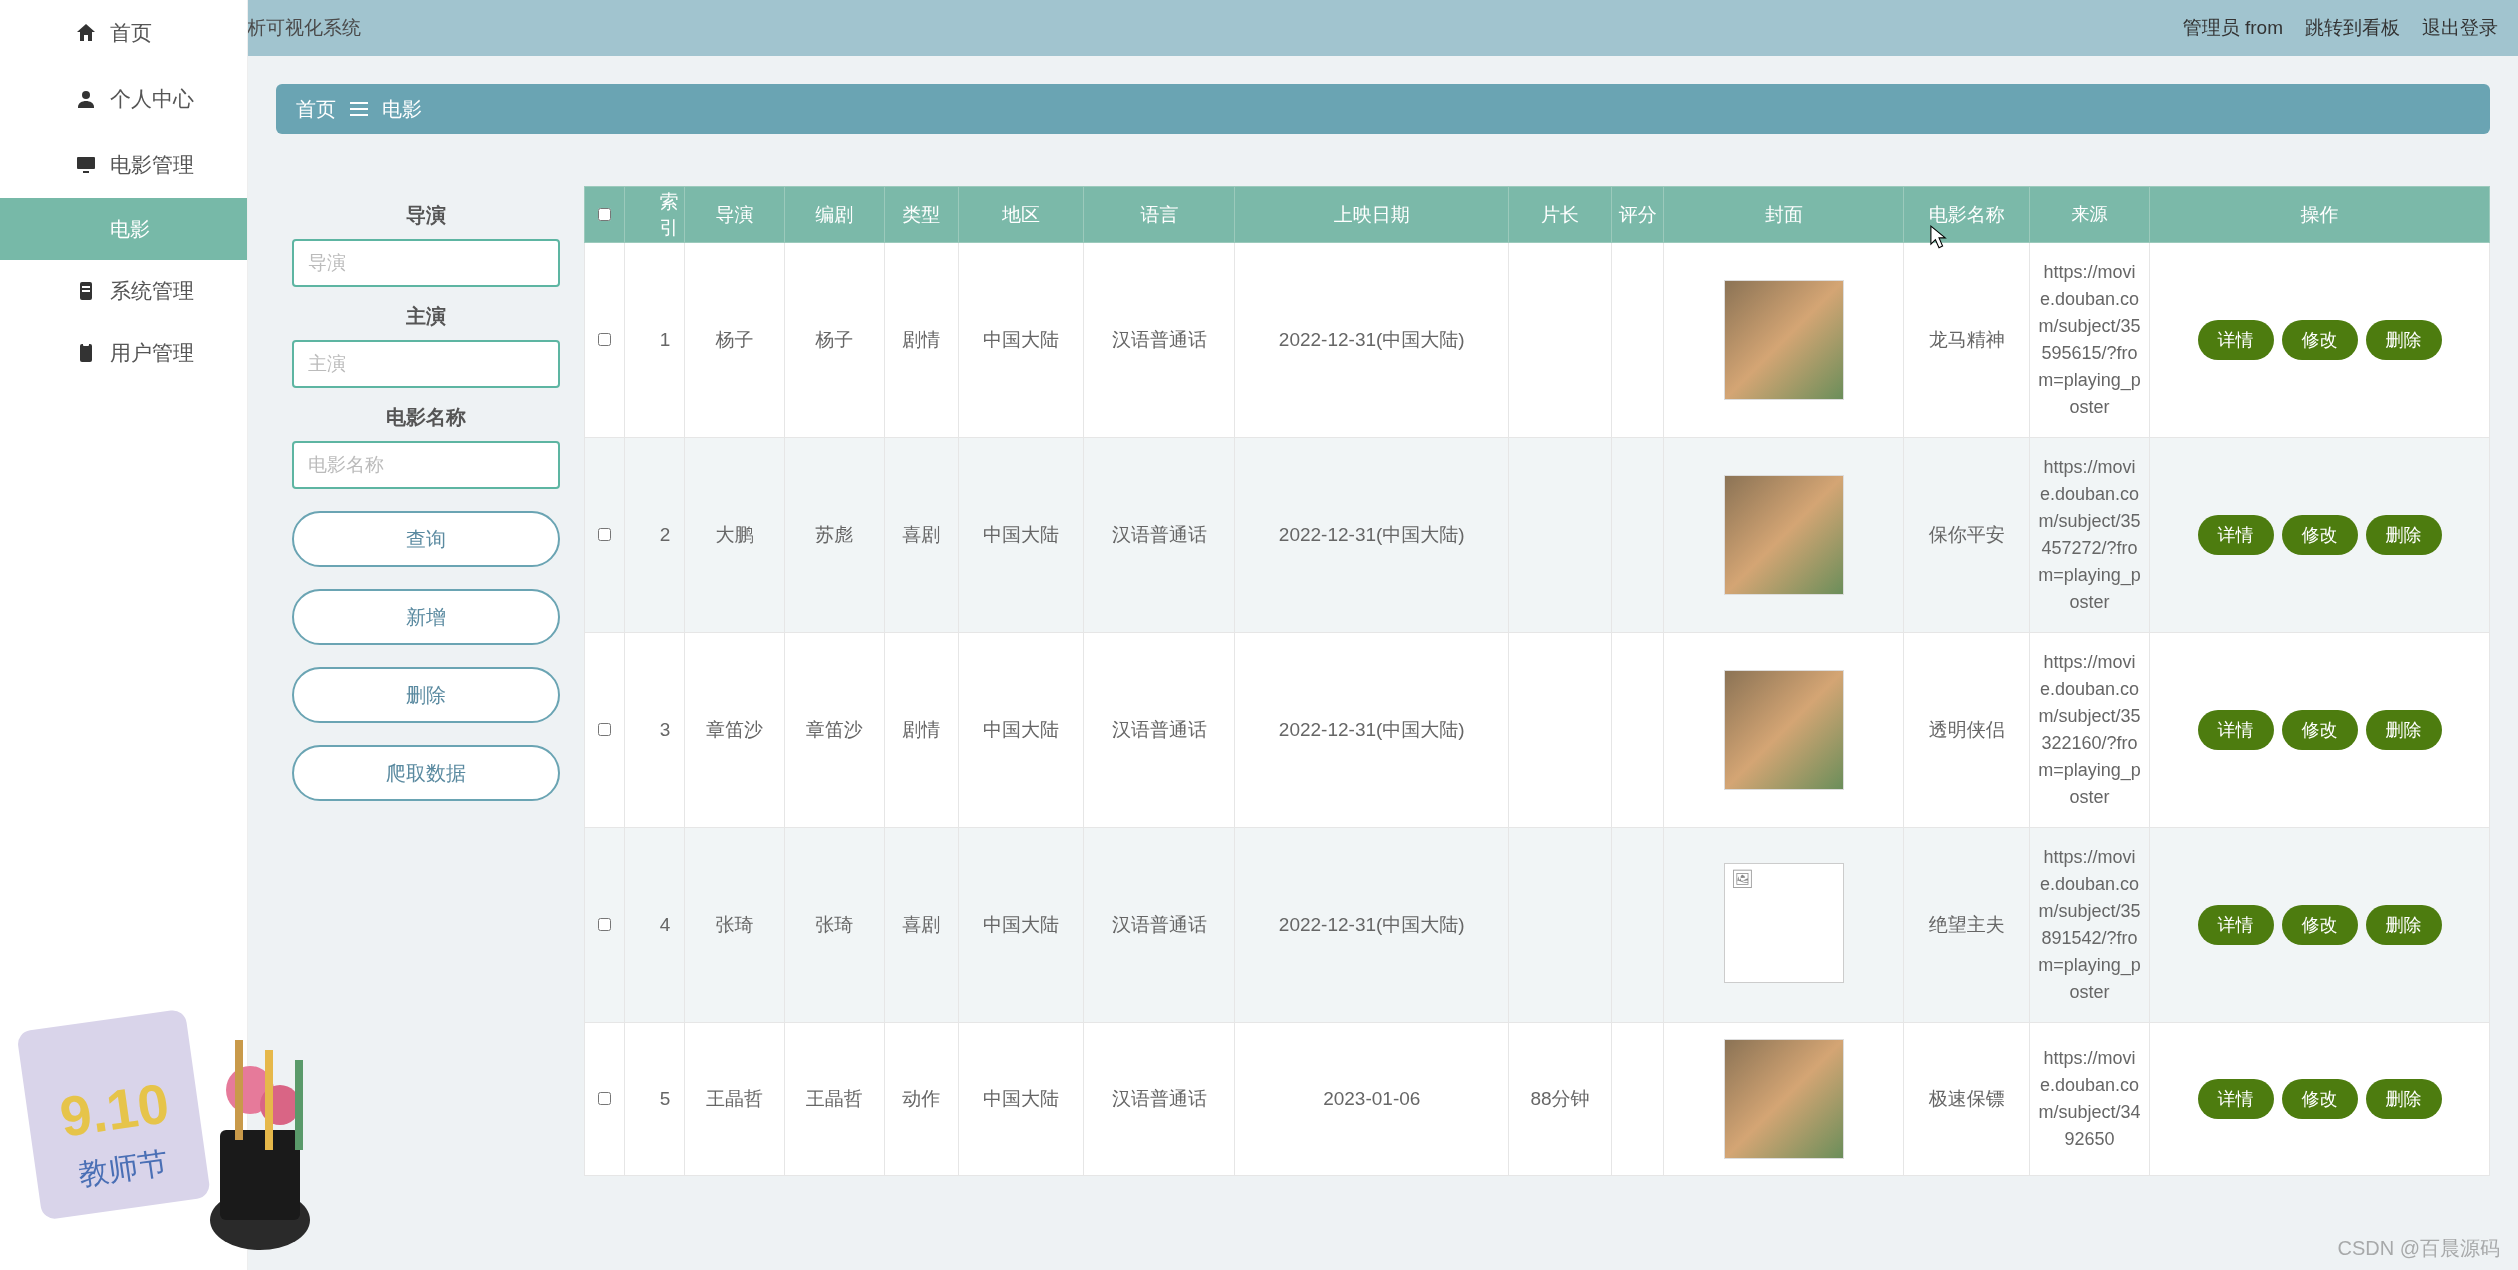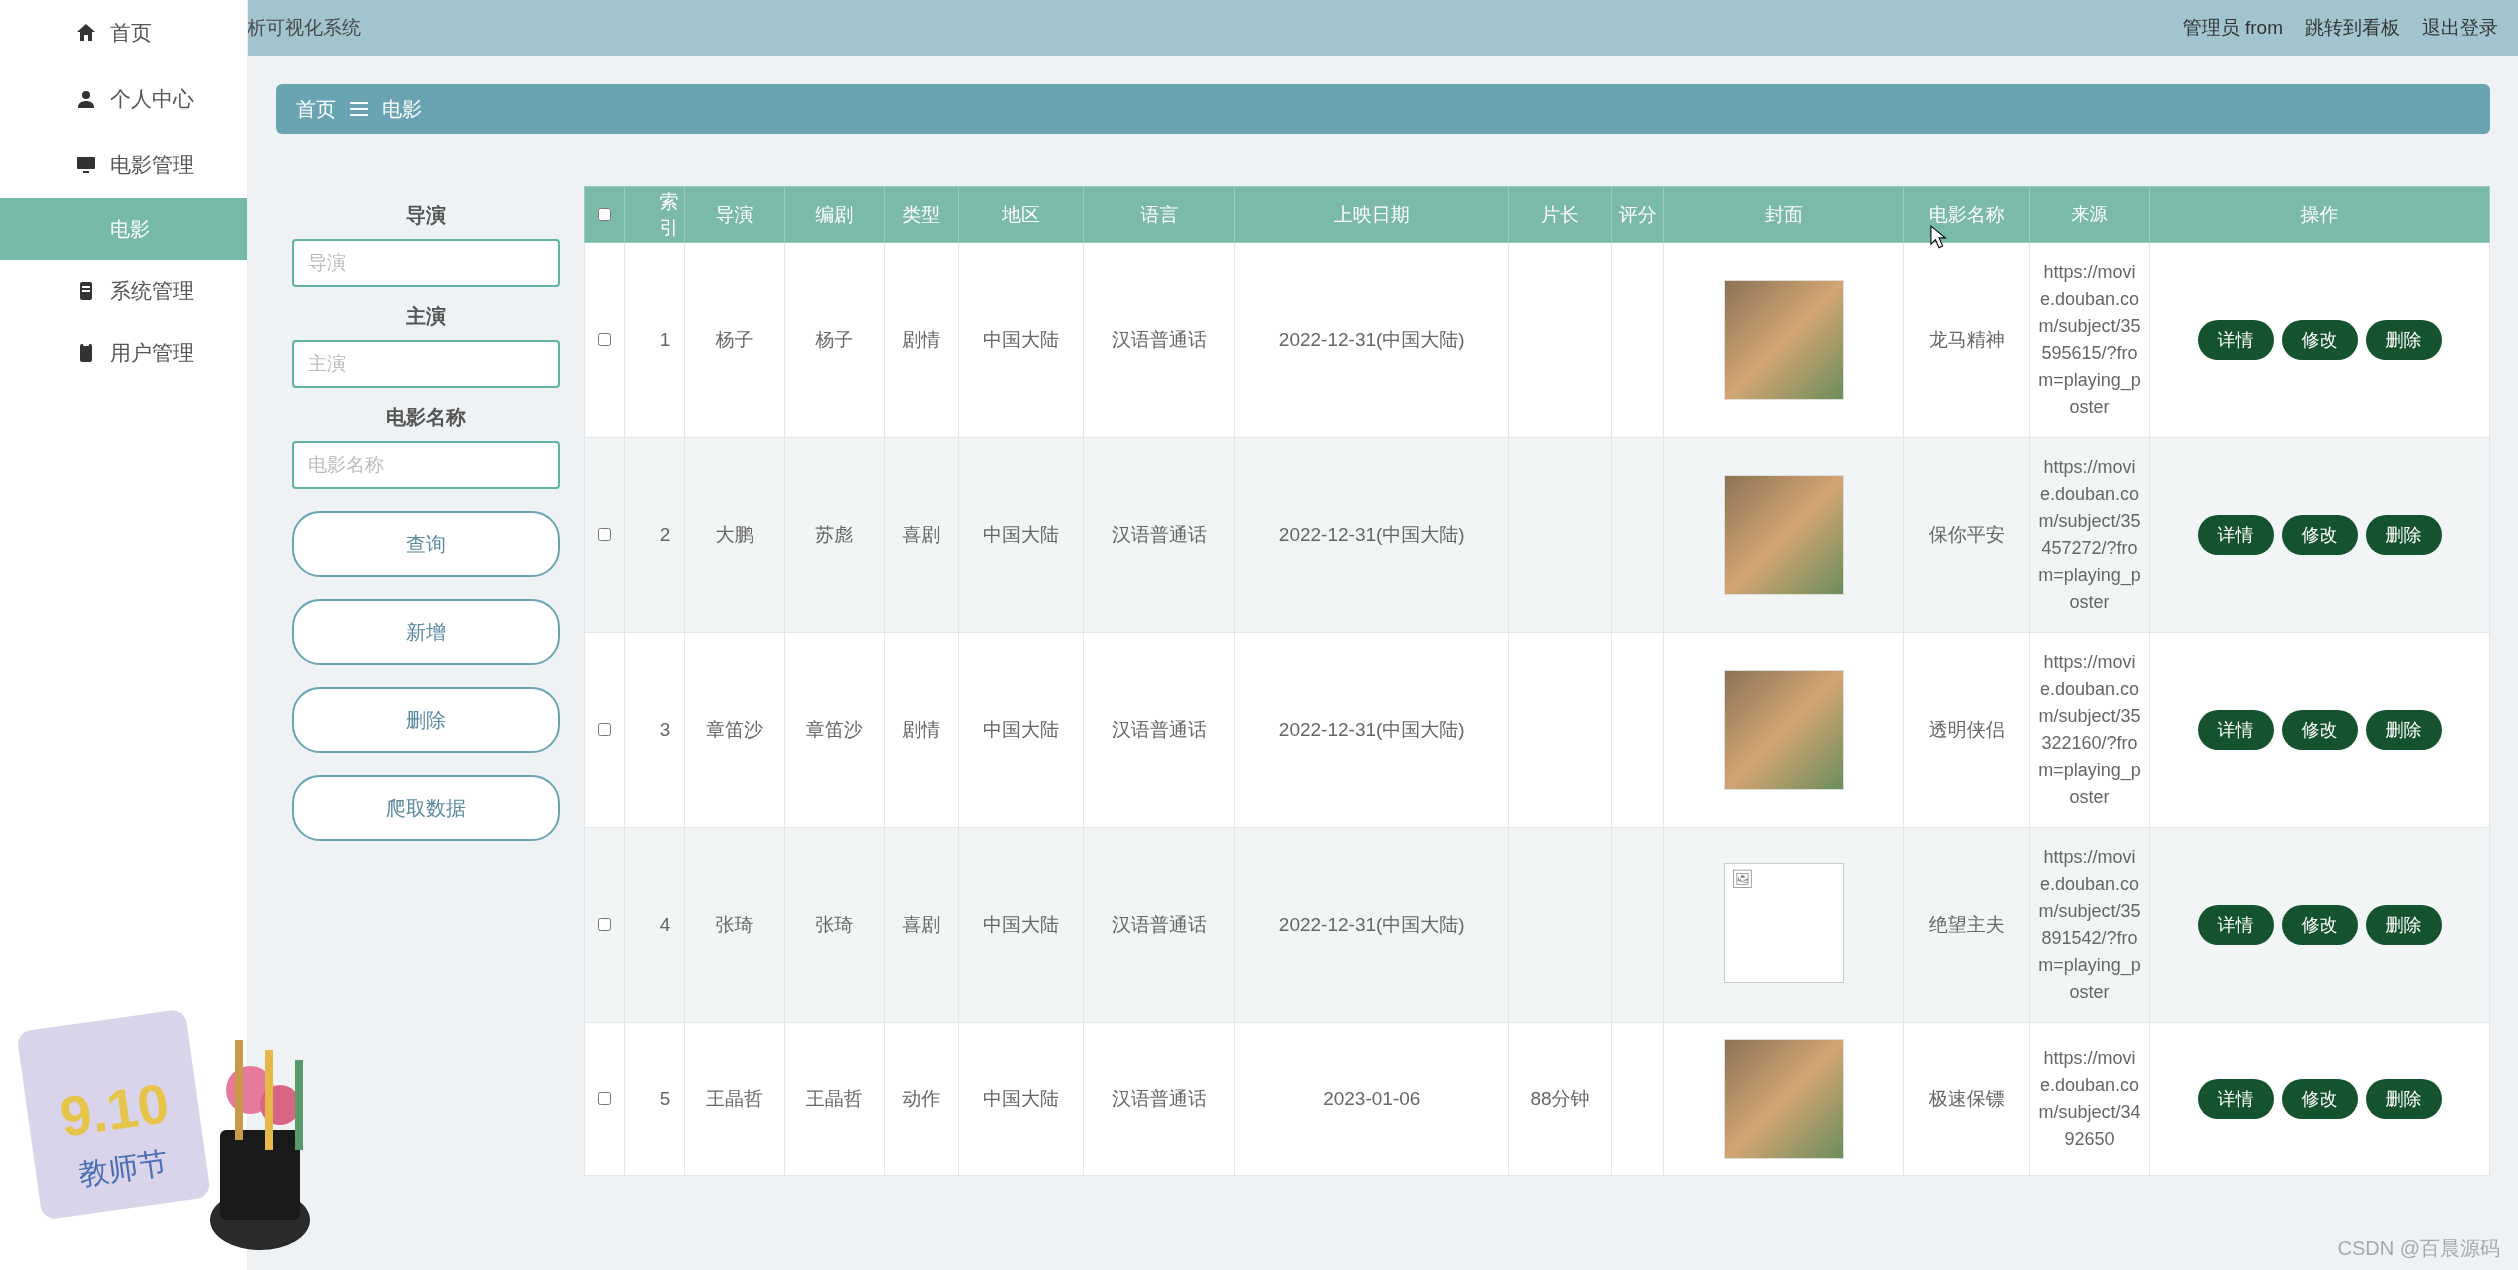--- a/index.html
+++ b/index.html
@@ -30,36 +30,36 @@
 .main{position:absolute;left:248px;right:0;top:56px;bottom:0;background:#eef2f4;overflow:hidden;}
 .breadcrumb{margin:28px 28px 0 28px;height:50px;background:#6aa4b3;border-radius:6px;display:flex;align-items:center;padding:0 20px;color:#fff;font-size:20px;gap:14px;}
 .breadcrumb .bars{display:inline-block;width:18px;height:14px;border-top:2px solid #fff;border-bottom:2px solid #fff;position:relative;}
 .breadcrumb .bars::after{content:"";position:absolute;left:0;right:0;top:50%;height:2px;margin-top:-1px;background:#fff;}
 
 .content-row{position:absolute;left:28px;right:28px;top:110px;bottom:0;display:flex;gap:8px;}
 .filter-panel{width:300px;padding:20px 16px;}
 .filter-label{text-align:center;font-size:20px;font-weight:600;color:#555;margin:16px 0 10px 0;}
 .filter-input{width:100%;height:48px;border:2px solid #5db5a2;border-radius:4px;padding:0 14px;font-size:19px;color:#888;outline:none;background:#fff;}
 .filter-input::placeholder{color:#bbb;}
-.pill-btn{width:100%;height:66px;border:2px solid #6aa4b3;border-radius:28px;background:#fff;color:#5a8aa0;font-size:20px;margin-top:22px;cursor:pointer;display:flex;align-items:center;justify-content:center;}
+.pill-btn{width:100%;height:56px;border:2px solid #6aa4b3;border-radius:28px;background:#fff;color:#5a8aa0;font-size:20px;margin-top:22px;cursor:pointer;display:flex;align-items:center;justify-content:center;}
 
 .table-wrap{flex:1;padding-top:20px;overflow:auto;}
 table{width:100%;border-collapse:collapse;background:#fff;font-size:19px;color:#666;}
 thead th{background:#7bb9a9;color:#fff;font-weight:500;height:56px;border:1px solid #9ccabc;text-align:center;}
 tbody td{border:1px solid #e6e6e6;text-align:center;padding:16px 8px;vertical-align:middle;word-break:break-all;}
 tbody tr:nth-child(even){background:#f1f5f6;}
 .chk{width:40px;}
 .idx{width:60px;padding-left:29px;}
 .col-source{width:120px;font-size:18px;line-height:1.5;}
 .col-cover{width:240px;}
 .col-ops{width:340px;}
 .cover-img{width:120px;height:120px;display:inline-block;background:linear-gradient(135deg,#8b7355,#d4a574,#6b8e5a);border:1px solid #ddd;vertical-align:middle;}
 .cover-broken{width:120px;height:120px;display:inline-block;border:1px solid #ccc;background:#fff;position:relative;}
 .cover-broken::after{content:"🖼";position:absolute;left:6px;top:4px;font-size:18px;color:#888;}
-.op-btn{display:inline-block;height:40px;line-height:40px;padding:0 20px;border-radius:20px;background:#14532d;color:#fff;font-size:18px;margin:0 4px;cursor:pointer;}
+.op-btn{display:inline-block;height:40px;line-height:40px;padding:0 20px;border-radius:20px;background:#4d7c0f;color:#fff;font-size:18px;margin:0 4px;cursor:pointer;}
 
 .cursor{position:absolute;width:18px;height:24px;pointer-events:none;z-index:50;}
 
 .watermark{position:absolute;right:18px;bottom:8px;color:rgba(120,120,120,.6);font-size:20px;z-index:60;}
 </style>
 </head>
 <body>
 
 <div class="viewport" id="vp" style="transform: scale(1);">
 

